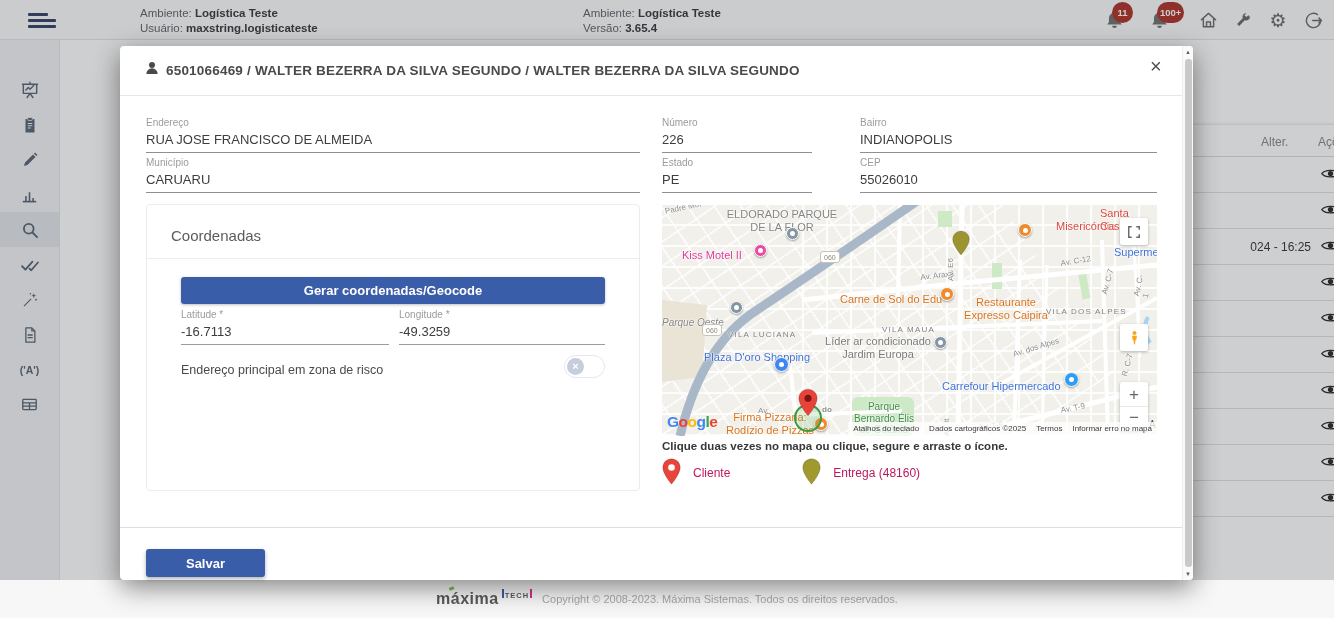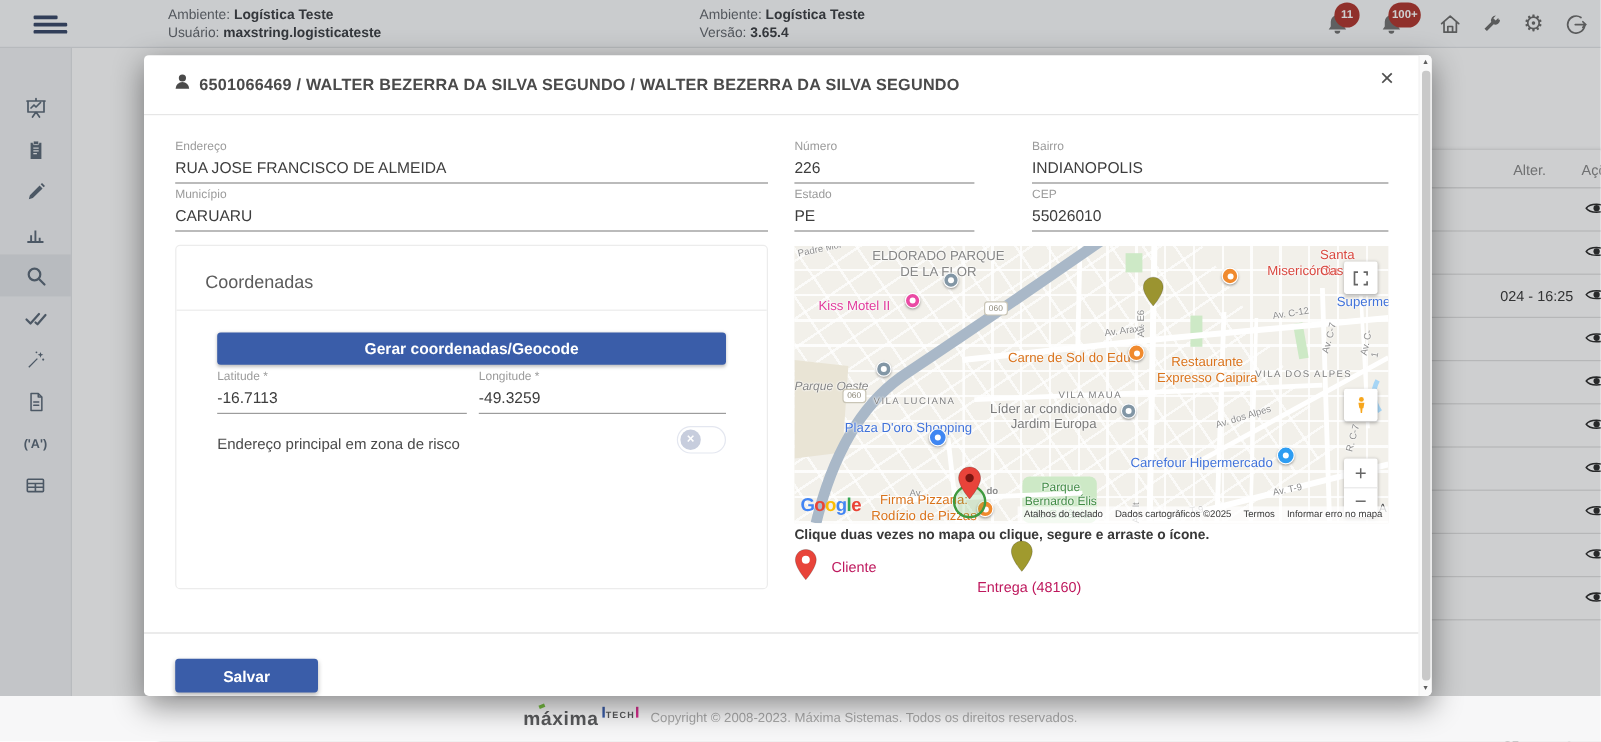--- a/index.html
+++ b/index.html
@@ -103,21 +103,21 @@
   .ctrl-zoom .zin { height:24px; line-height:24px; width:100%; text-align:center; border-bottom:1px solid #e8e8e8; }
   .ctrl-zoom .zout { height:24px; line-height:22px; width:100%; text-align:center; }
   .gmap-logo { position:absolute; left:5px; bottom:5px; z-index:5; font-size:15.5px; font-weight:bold; letter-spacing:-.5px; }
   .map-attribution { position:absolute; right:0; bottom:0; z-index:5; display:flex; gap:10px; background:rgba(255,255,255,.75); padding:2px 5px 3px; font-size:8px; color:#3a3a3a; }
   .map-attribution span { cursor:pointer; }
 
   .map-hint { position:absolute; left:542px; top:394px; font-size:11.5px; font-weight:bold; color:#383838; }
   .legend { position:absolute; left:542px; top:410px; height:34px; display:flex; align-items:center; }
   .legend .leg-item { display:flex; align-items:center; }
   .legend .leg-label { font-size:12px; color:#be185d; margin-left:12px; }
-  .legend .leg-item + .leg-item { margin-left:72px;flex-direction:column; }
+  .legend .leg-item + .leg-item { margin-left:72px; }
 
   .salvar-btn { position:absolute; left:26px; top:503px; width:119px; height:28px; background:#3a5da9; color:#fff; font-weight:bold; font-size:13px; border:none; border-radius:3px; cursor:pointer; box-shadow:0 2px 4px rgba(0,0,0,.3); font-family:"Liberation Sans",sans-serif; }
 
   
   .msb { position:absolute; top:0; right:0; width:11px; height:534px; background:#fafafa; border-left:1px solid #ececec; border-radius:0 4px 4px 0; z-index:6; }
   .msb .sb-up, .msb .sb-down { position:absolute; left:0; width:100%; text-align:center; font-size:6px; color:#5e5e5e; cursor:pointer; }
   .msb .sb-up { top:3px; } .msb .sb-down { bottom:3px; }
   .msb .sb-thumb { position:absolute; left:1.5px; top:13px; bottom:13px; width:7px; background:#c9c9c9; border-radius:3px; cursor:pointer; }
 </style>
 </head>

